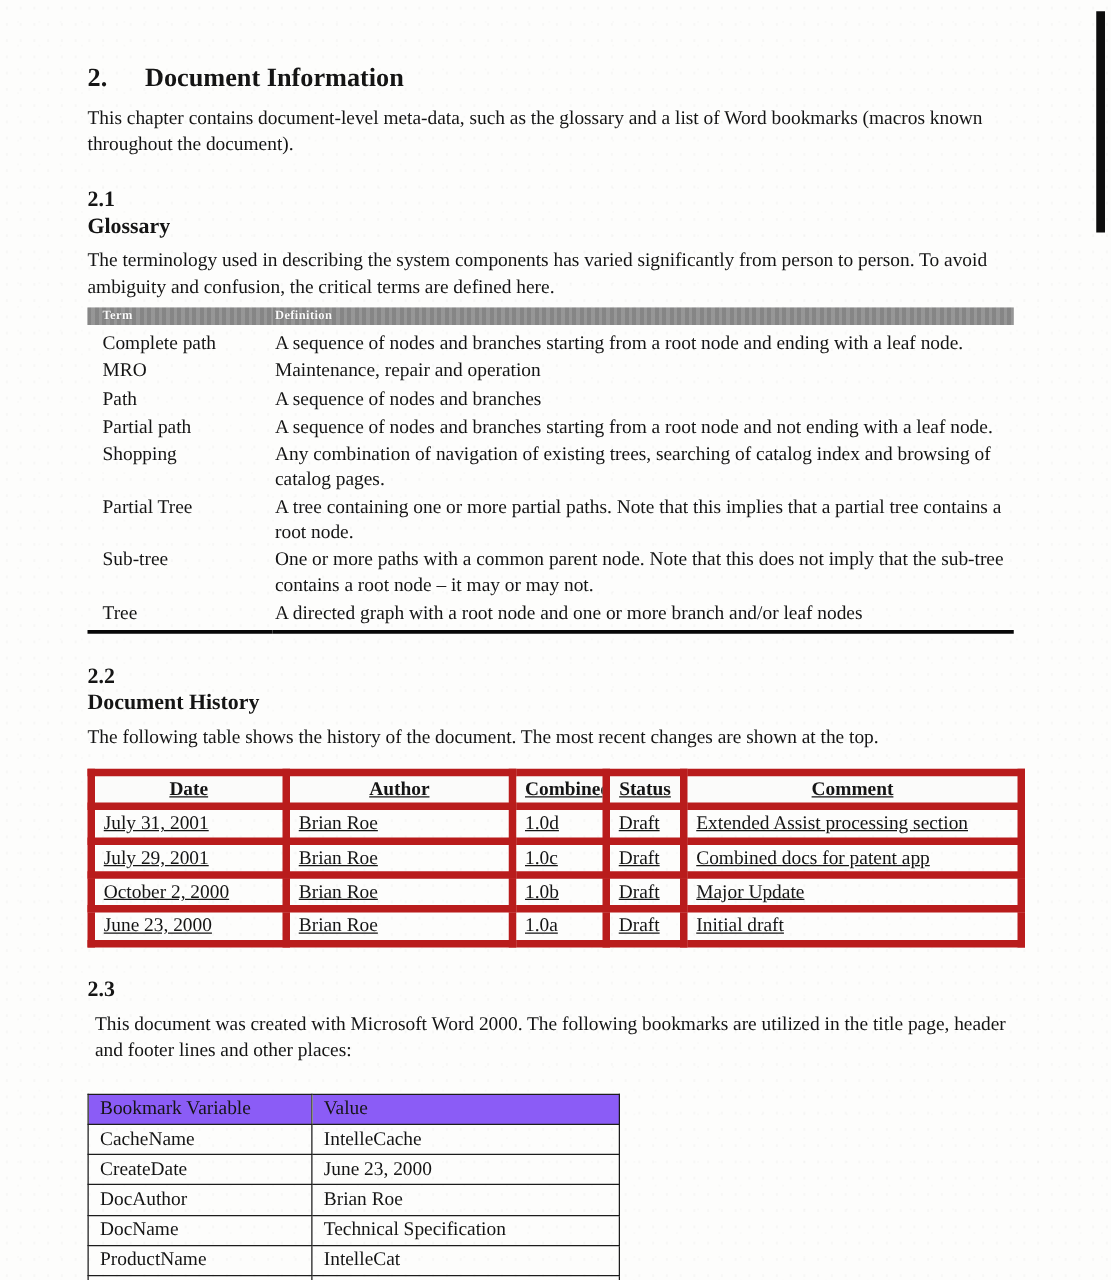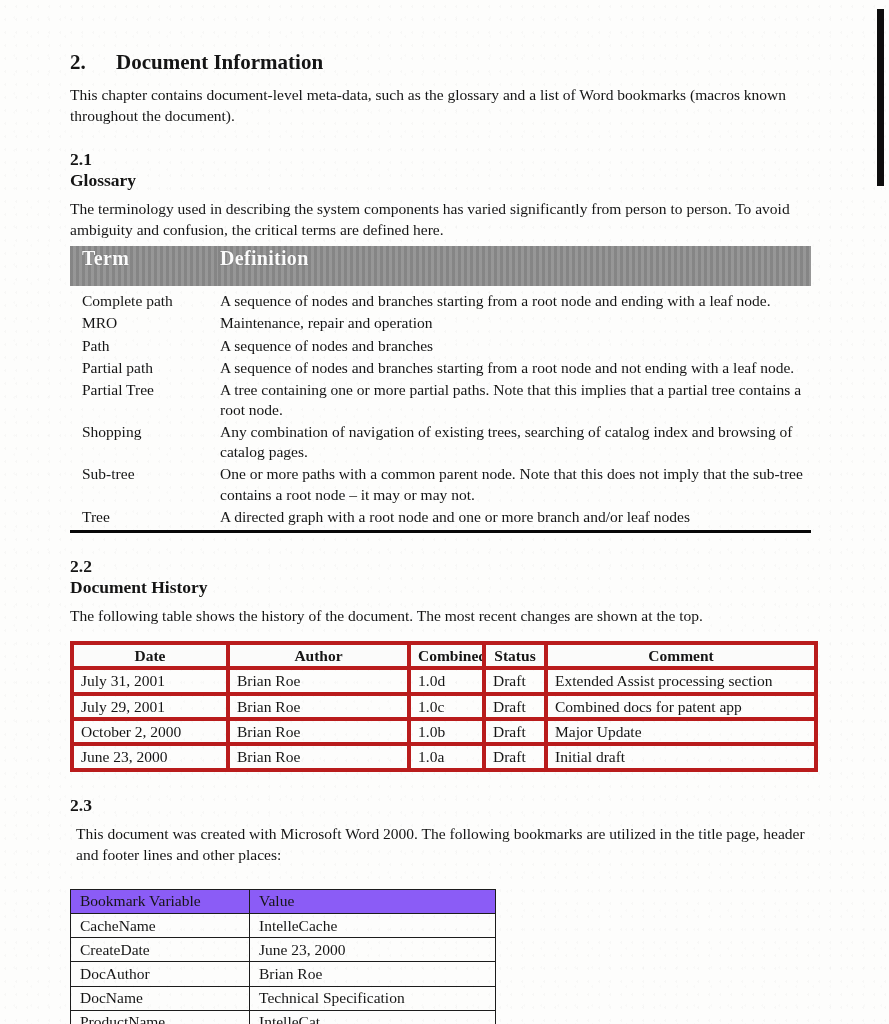--- a/index.html
+++ b/index.html
@@ -53,45 +53,45 @@
     border-bottom: 3px solid #070707;
   }
   table.glossary thead th {
     background-color: #8f8f8f;
     background-image: repeating-linear-gradient(90deg,
       rgba(118,118,118,.38) 0 3px, rgba(168,168,168,.30) 3px 6px);
     color: #fbfbfb;
     font-weight: bold;
     text-align: left;
     text-shadow: 0 0 1px #5a5a5a;
-    padding: 1px 4px 16px 12px;
-    font-size: 20px;
+    padding: 1px 4px 2px 12px;
+    font-size: 10px;
     letter-spacing: .3px;
   }
   table.glossary thead th + th { padding-left: 2px; }
   table.glossary tbody td {
     vertical-align: top;
     padding: 1px 2px 1px 12px;
     line-height: 1.3;
   }
   table.glossary tbody td + td { padding-left: 2px; padding-right: 0; font-family: Liberation Serif, serif; }
   table.glossary tbody tr:first-child td { padding-top: 5px; }
   table.glossary tbody tr:last-child td { padding-bottom: 3px; }
 
   
   table.history {
     width: 744px; table-layout: fixed;
     margin-top: 15px;
     font-size: 15.5px;
   }
   table.history th, table.history td {
-    border: 4px solid #b91c1c;
+    border: 6px solid #b91c1c;
     padding: 1px 7px;
     line-height: 1.25;
-    overflow: hidden; white-space: nowrap;
+    overflow: hidden; white-space: nowrap; text-decoration: underline;
   }
   table.history th {
     font-weight: bold; text-align: center;
     background: #fbfbfa;
   }
   table.history td { text-align: left; }
 
   
   .indent { padding-left: 6px; }
   table.bookmarks {
@@ -149,26 +149,26 @@
         </tr>
         <tr>
           <td>Path</td>
           <td>A sequence of nodes and branches</td>
         </tr>
         <tr>
           <td>Partial path</td>
           <td>A sequence of nodes and branches starting from a root node and not ending with a leaf node.</td>
         </tr>
         <tr>
+          <td>Shopping</td>
+          <td>Any combination of navigation of existing trees, searching of catalog index and browsing of catalog pages.</td>
+        </tr>
+        <tr>
           <td>Partial Tree</td>
           <td>A tree containing one or more partial paths.  Note that this implies that a partial tree contains a root node.</td>
-        </tr>
-        <tr>
-          <td>Shopping</td>
-          <td>Any combination of navigation of existing trees, searching of catalog index and browsing of catalog pages.</td>
         </tr>
         <tr>
           <td>Sub-tree</td>
           <td>One or more paths with a common parent node.  Note that this does not imply that the sub-tree contains a root node – it may or may not.</td>
         </tr>
         <tr>
           <td>Tree</td>
           <td>A directed graph with a root node and one or more branch and/or leaf nodes</td>
         </tr>
       </tbody>

